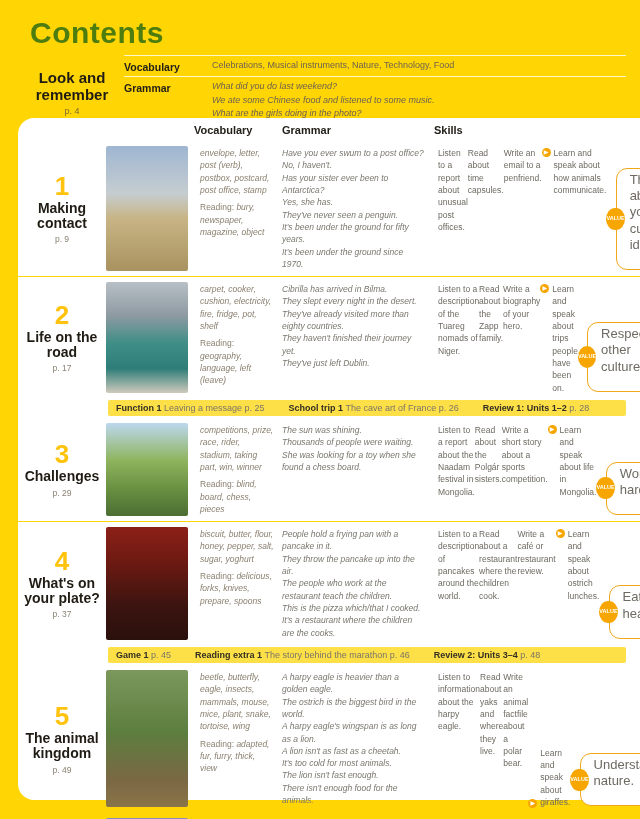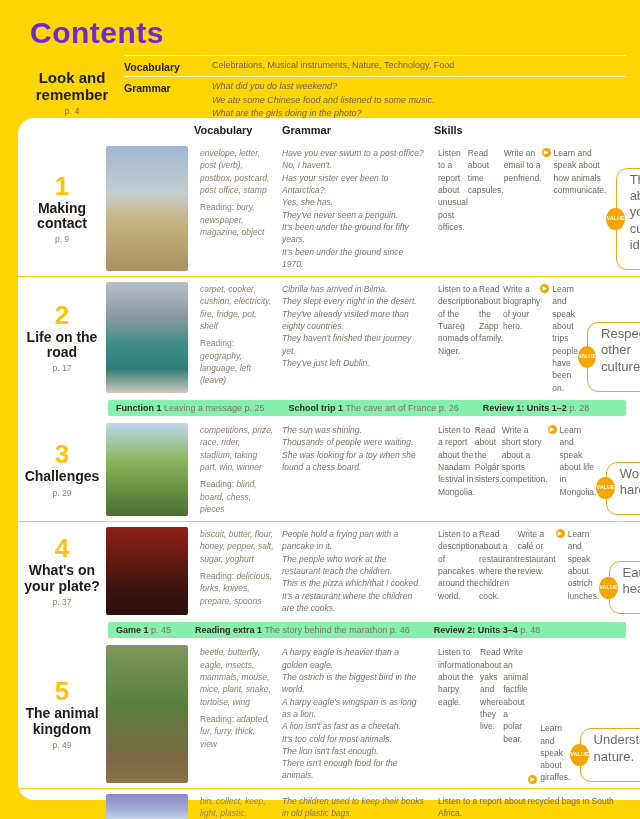--- a/index.html
+++ b/index.html
@@ -1,20 +1,20 @@
 <!DOCTYPE html>
 <html><head>
 <meta charset="utf-8">
 <style>
   html,body{margin:0;padding:0;}
   body{font-family:"Liberation Sans", sans-serif; background:#f0f0f0;}
   #page{position:relative;width:640px;height:819px;background:#FFD504;overflow:hidden;}
 
   
-  .contents-title{position:absolute;left:30px;top:16px;font-size:30px;font-weight:800;color:#6d28d9;letter-spacing:.5px;}
+  .contents-title{position:absolute;left:30px;top:16px;font-size:30px;font-weight:800;color:#4d7c0f;letter-spacing:.5px;}
 
   .look-block{position:absolute;left:24px;top:55px;right:14px;display:flex;}
   .look-left{width:96px;flex:0 0 96px;text-align:center;padding-top:14px;}
   .look-title{font-size:15px;font-weight:800;color:#201c14;line-height:1.15;}
   .look-page{font-size:9px;color:#7c6c35;margin-top:2px;}
   .look-table{flex:1;margin-left:4px;}
   .look-row{display:flex;border-top:1px solid rgba(255,255,255,.8);padding:3px 0 3px 0;}
   .look-row:last-child{border-bottom:1px solid rgba(255,255,255,.8);}
   .look-label{width:88px;flex:0 0 88px;font-size:10.5px;font-weight:800;color:#262118;padding-top:2px;}
   .look-content{flex:1;font-size:9px;color:#6d6251;line-height:1.5;}
@@ -50,21 +50,21 @@
   .col-grammar p{margin:0;}
 
   .col-skills{padding:2px 0 0 4px;font-size:8.5px;color:#6e6a62;line-height:1.45;display:flex;flex-direction:row;}
   .skill{margin:0;}
   .skill-video{display:flex;}
   .play-icon{flex:0 0 9px;width:9px;height:9px;border-radius:50%;background:#F7A600;color:#fff;font-size:6px;line-height:9px;text-align:center;margin:1px 3px 0 -12px;}
   .value-row{margin-top:auto;align-self:flex-end;display:flex;align-items:center;padding-bottom:2px;}
   .value-circle{width:22px;height:22px;border-radius:50%;background:#F7A600;color:#ffffff;font-size:5.5px;font-weight:800;display:flex;align-items:center;justify-content:center;z-index:2;margin-right:-9px;}
   .value-pill{background:#ffffff;border:1.5px solid #F2A71B;border-radius:11px;padding:3px 9px 16px 13px;font-size:13px;color:#6e6a62;line-height:1.25;max-width:112px;}
 
-  .fbar{background:#86efac;margin:2px 14px 2px 90px;border-radius:2px;display:flex;align-items:center;font-size:9px;padding:3px 8px;gap:6px;flex:0 0 auto;}
+  .fbar{background:#fde047;margin:2px 14px 2px 90px;border-radius:2px;display:flex;align-items:center;font-size:9px;padding:3px 8px;gap:6px;flex:0 0 auto;}
   .fbar .item{white-space:nowrap;margin-right:18px;}
   .fbar b{color:#332e24;font-weight:800;}
   .fbar span{color:#7b7468;}
 </style>
 </head>
 <body>
 
 <div id="page">
 
   <div class="contents-title">Contents</div>
@@ -205,20 +205,21 @@
             <div class="unit-num">4</div>
             <div class="unit-title">What's on your plate?</div>
             <div class="unit-page">p. 37</div>
           </div>
           <div>
             <div class="photo photo-4" title="night-market-with-red-lanterns" style="height: calc(100% - 2px);"></div>
           </div>
           <div class="col-vocab"><span class="vocab-words">biscuit, butter, flour, honey, pepper, salt, sugar, yoghurt</span><div class="reading"><span>Reading: </span><span class="reading-words">delicious, forks, knives, prepare, spoons</span></div></div>
           <div class="col-grammar">
             <p>People hold a frying pan with a pancake in it.</p>
+            <p>They throw the pancake up into the air.</p>
             <p>The people who work at the restaurant teach the children.</p>
             <p>This is the pizza which/that I cooked.</p>
             <p>It's a restaurant where the children are the cooks.</p>
           </div>
           <div class="col-skills">
             <div class="skill">Listen to a description of pancakes around the world.</div>
             <div class="skill">Read about a restaurant where the children cook.</div>
             <div class="skill">Write a café or restaurant review.</div>
             <div class="skill skill-video" style="padding-left: 12px;">
               <span class="play-icon">▶</span>

